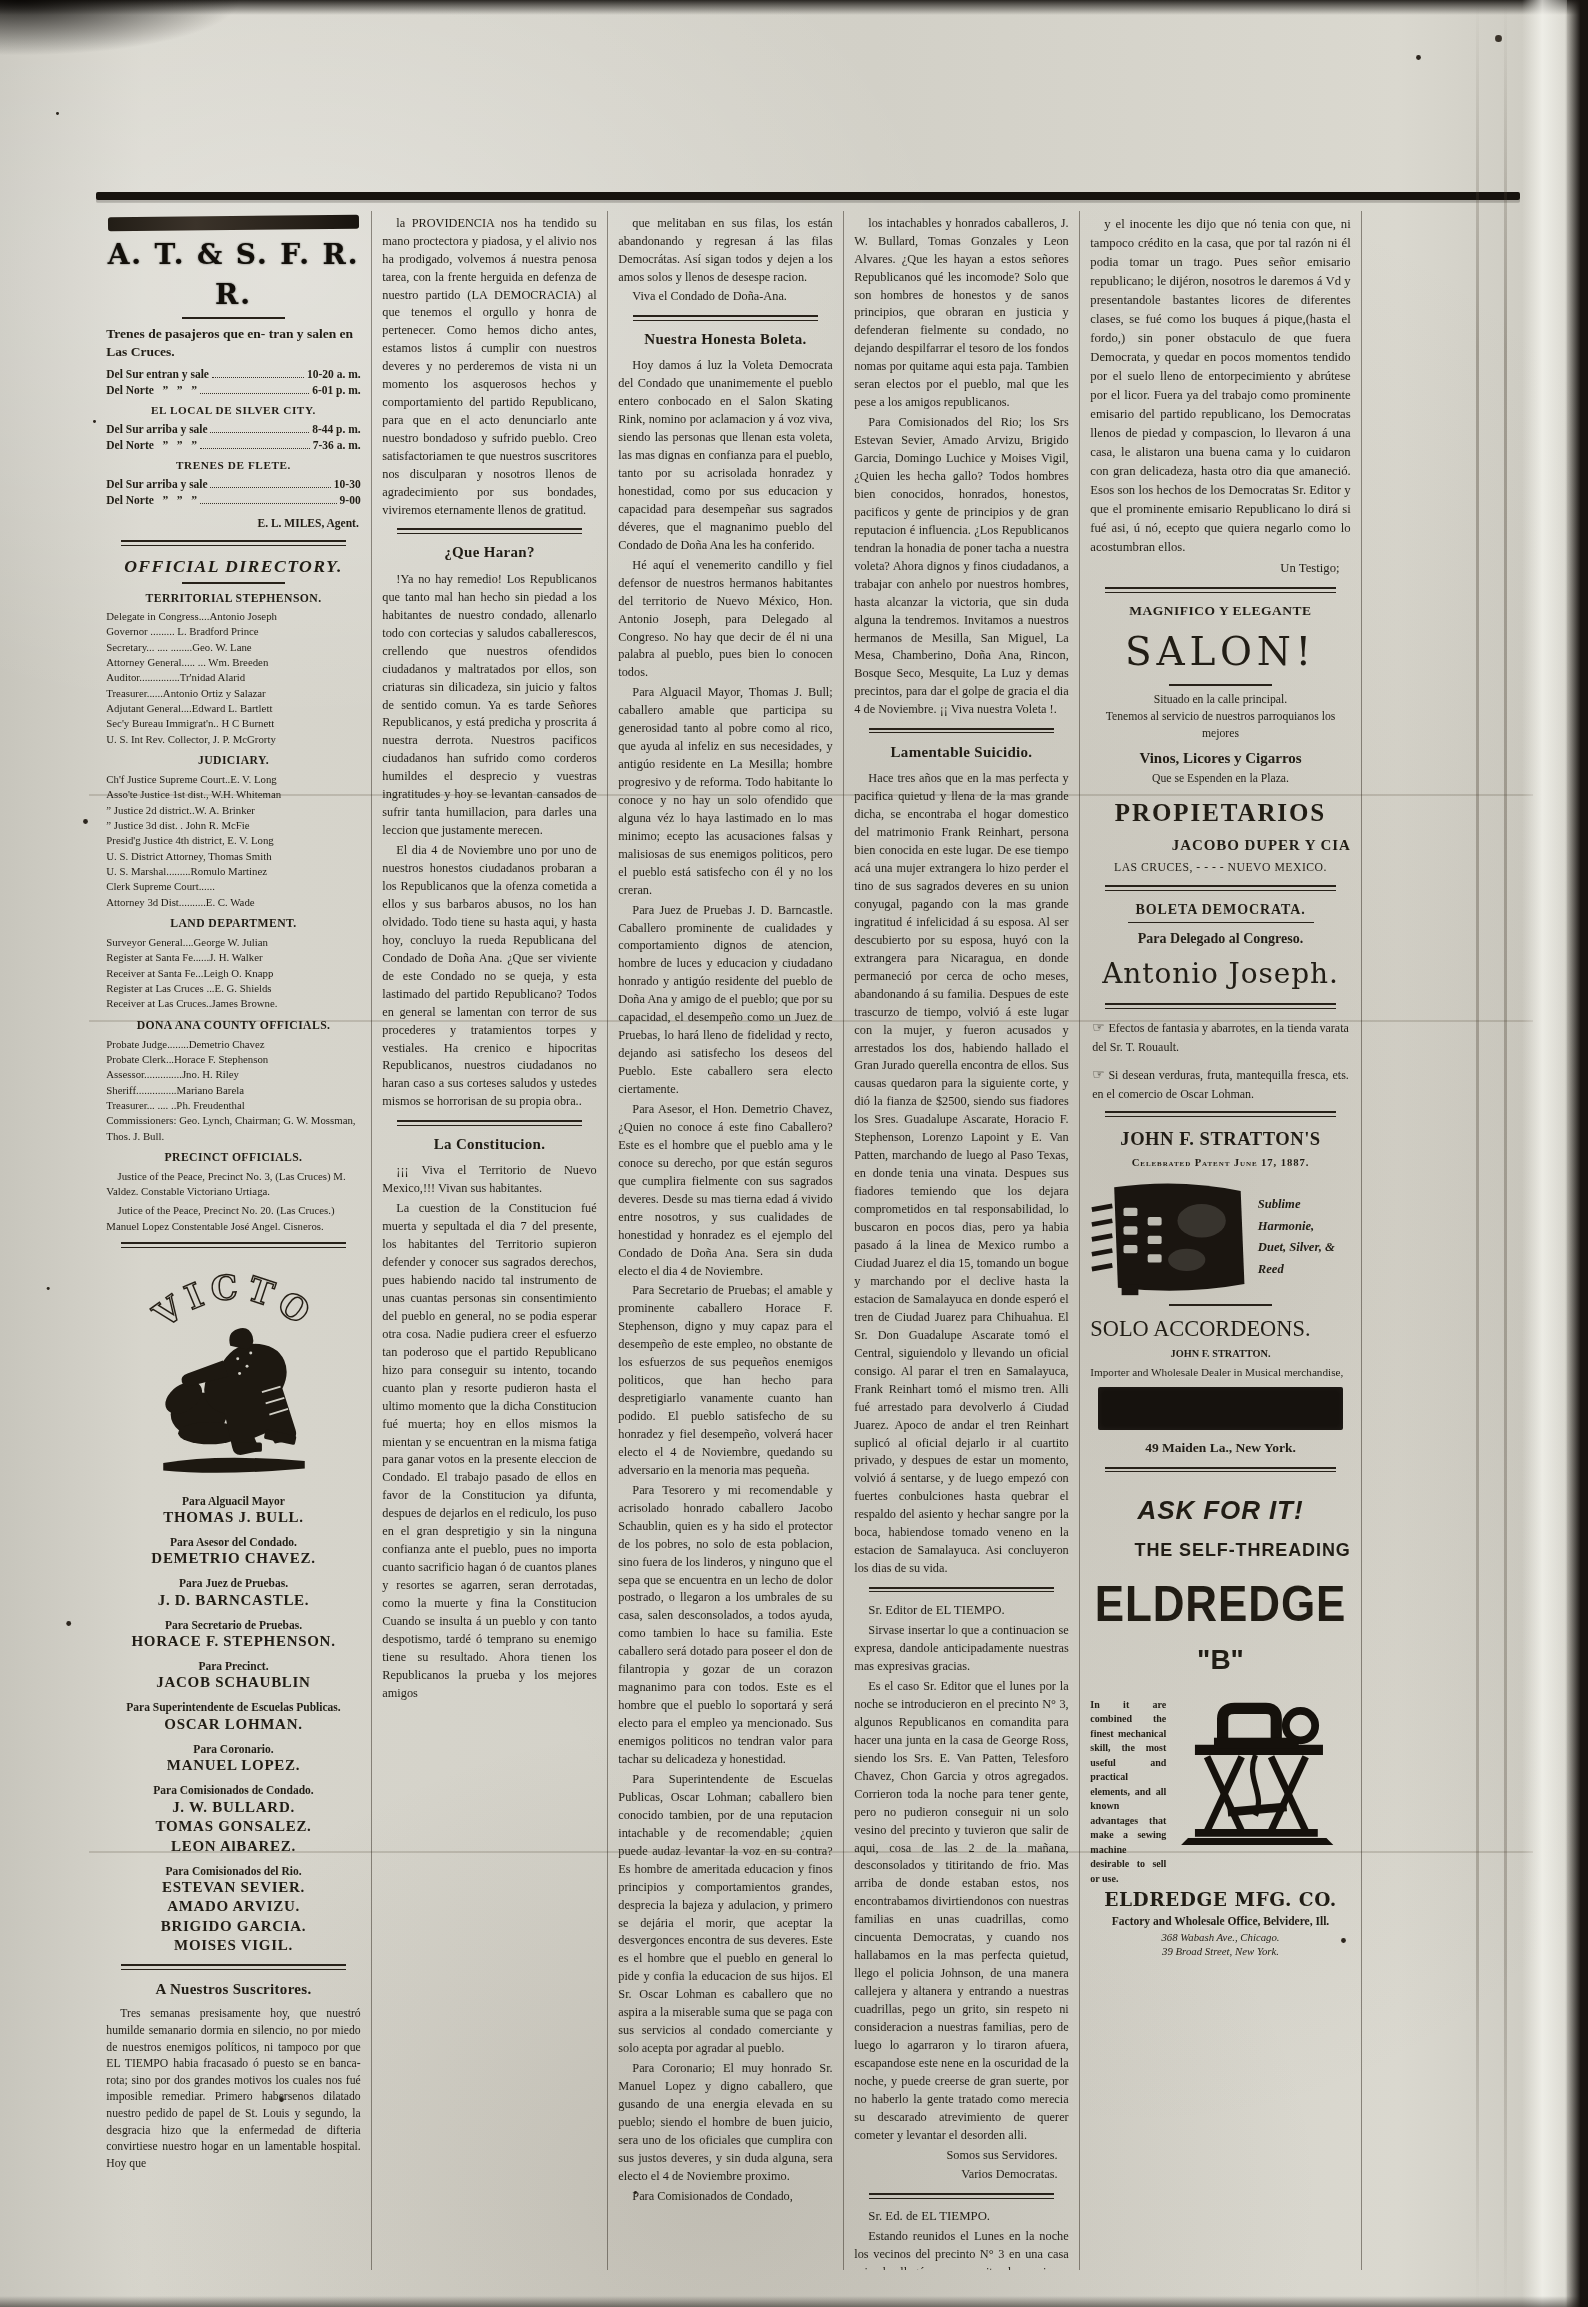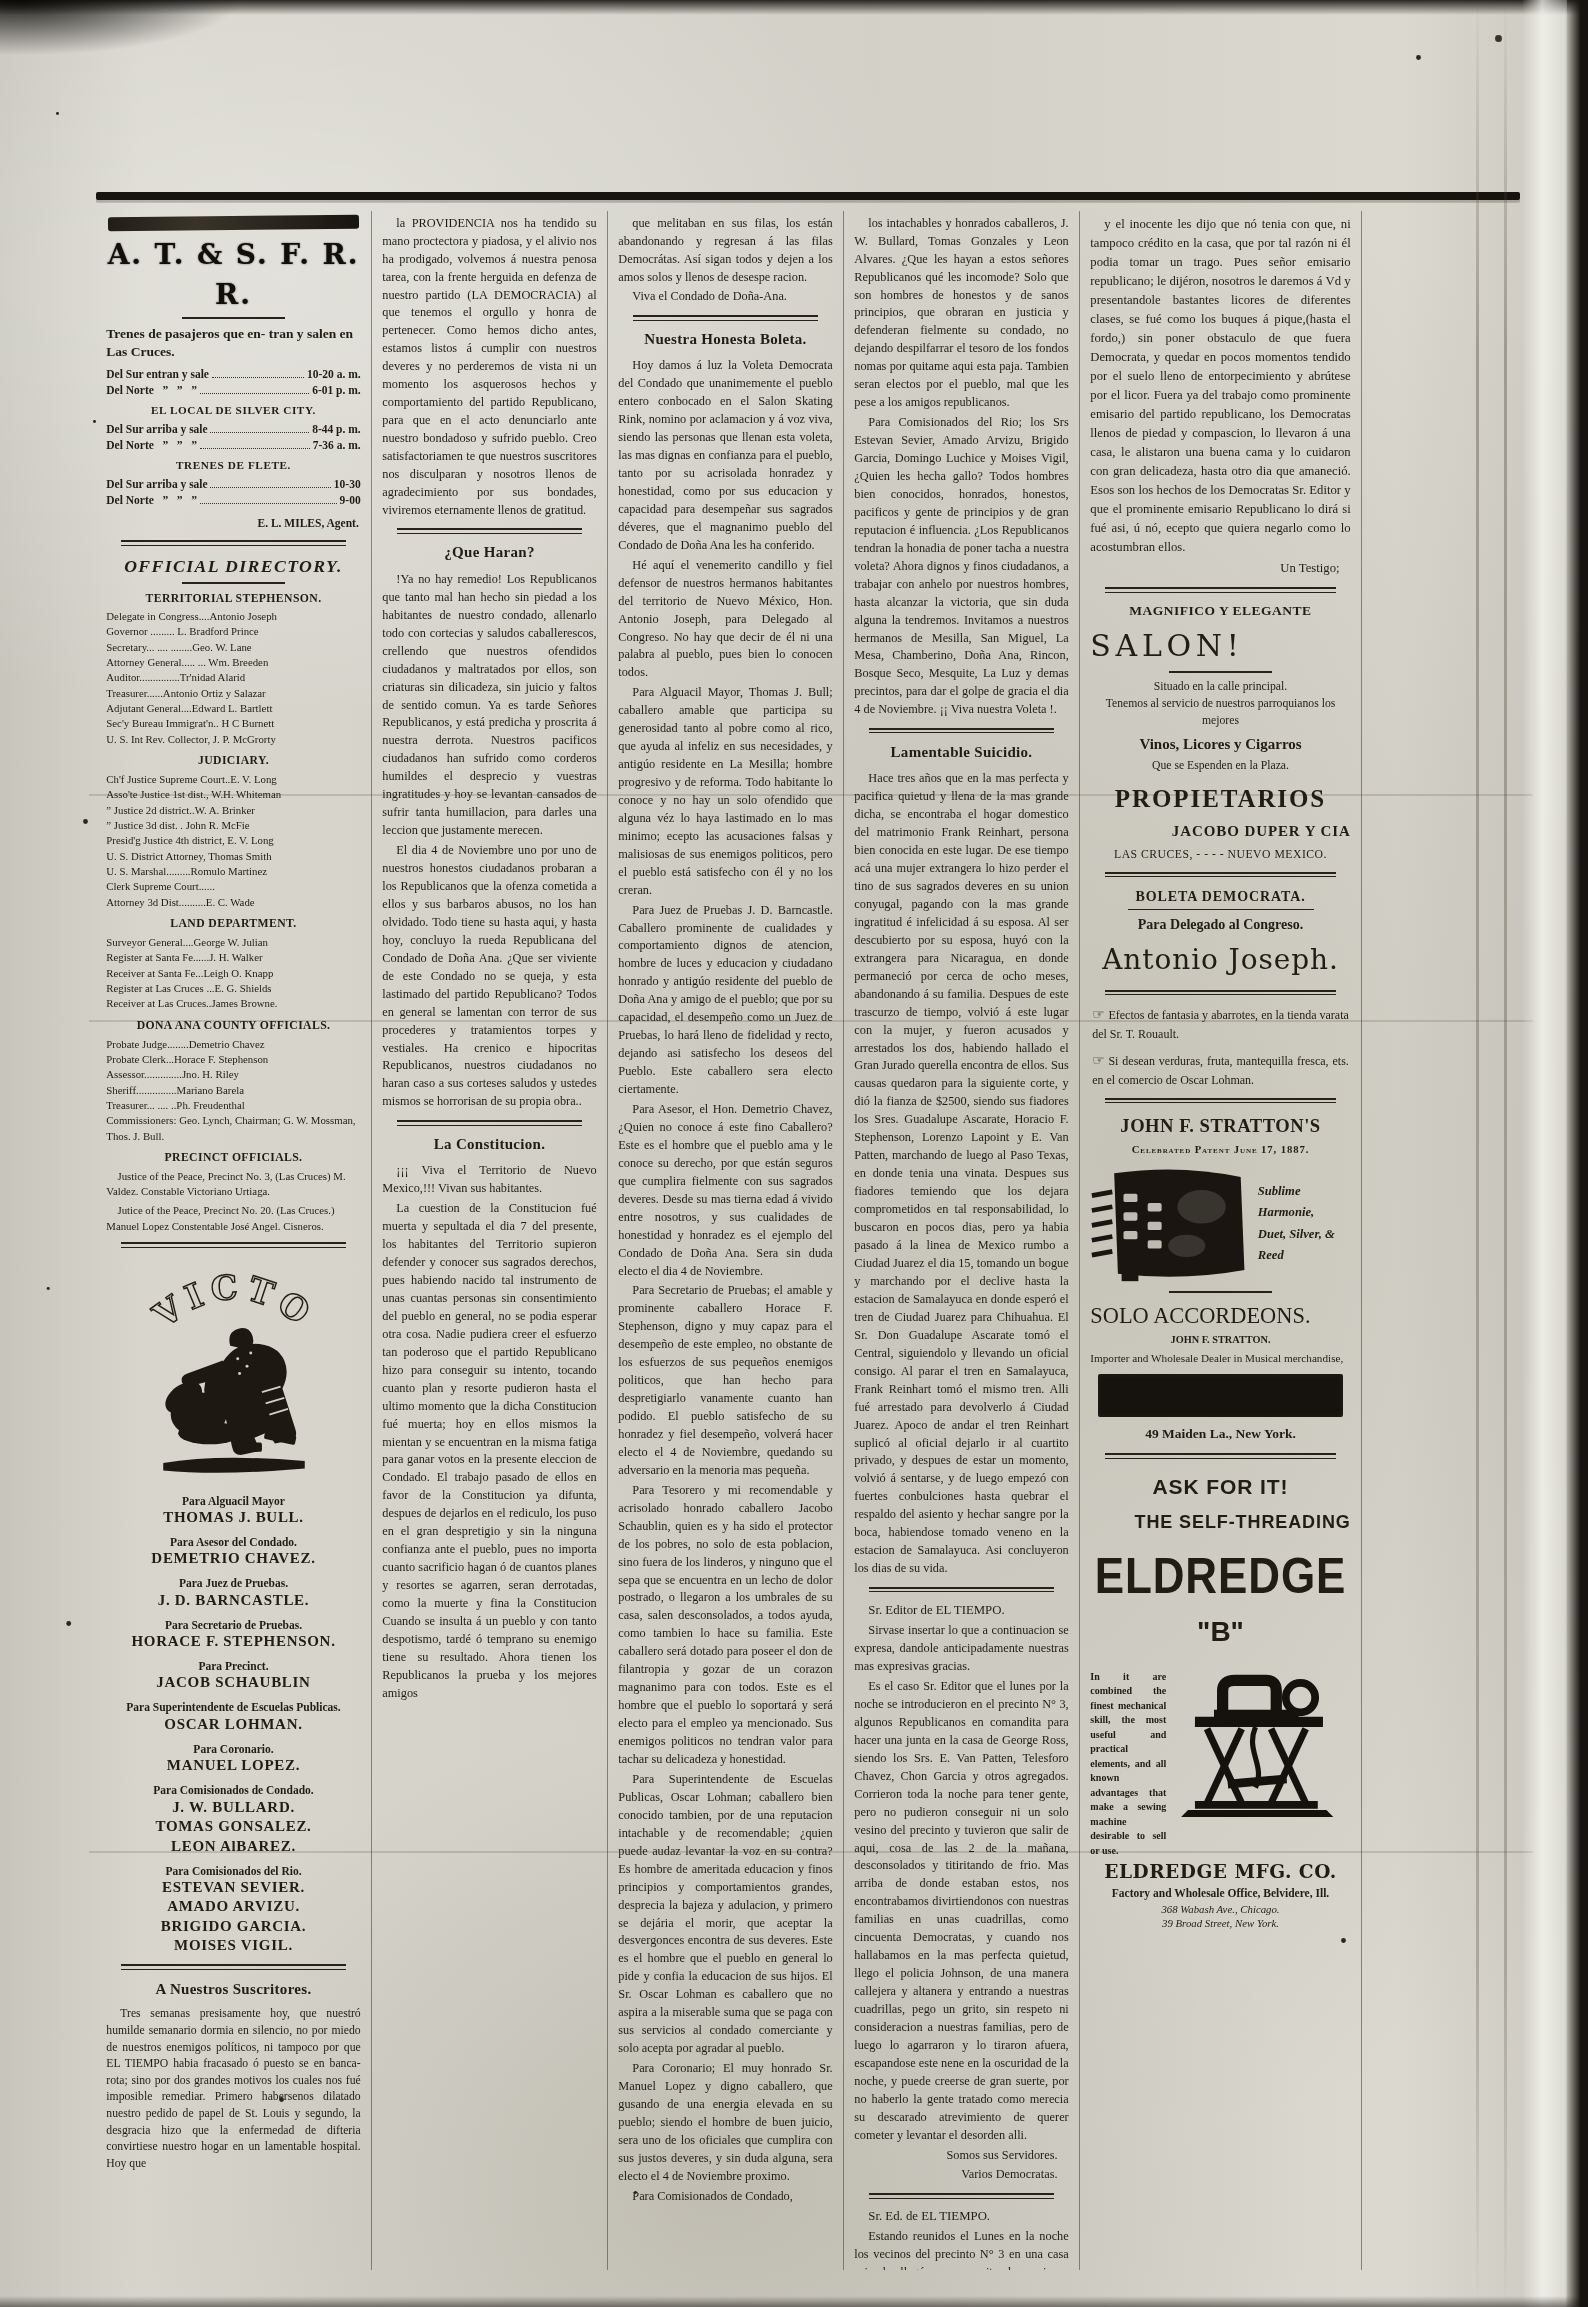--- a/index.html
+++ b/index.html
@@ -54,41 +54,41 @@
   .dir-sec{text-align:center;font-weight:700;font-size:11.7px;margin:6.5px 0 1.9px;letter-spacing:0.4px;}
   .dir-row{font-size:10.8px;line-height:1.42;text-align:left;}
   
   .victory{text-align:center;margin:7.5px 0 1.9px;}
   .t-office{text-align:center;font-size:11.5px;font-weight:700;margin-top:7.5px;line-height:1.25;}
   .t-office:empty{display:none;margin:0;}
   .t-name{text-align:center;font-size:15px;font-weight:700;letter-spacing:0.7px;line-height:1.3;}
   
   .ad{margin:5.6px 0;}
   .salon-kicker{font-weight:700;font-size:13.5px;letter-spacing:0.5px;text-align:center;margin-top:3.7px;}
-  .salon-title{font-family:"DejaVu Serif",serif;font-size:30px;letter-spacing:4.7px;text-align:left;font-weight:500;margin:1.9px 0;}
+  .salon-title{font-family:"DejaVu Serif",serif;font-size:39px;letter-spacing:4.7px;text-align:center;font-weight:500;margin:1.9px 0;}
   .salon-line{font-size:11.7px;text-align:center;line-height:1.45;}
   .salon-products{font-weight:700;font-size:15px;text-align:center;margin:3.7px 0 1.9px;}
   .salon-prop{font-family:Liberation Serif, serif;font-weight:700;font-size:25px;letter-spacing:1.9px;text-align:center;margin:5.6px 0 0;}
   .salon-owner{font-weight:700;font-size:15px;letter-spacing:0.9px;text-align:right;margin:2.8px 0 0;}
   .salon-city{font-size:11.7px;text-align:center;letter-spacing:0.5px;margin:2.8px 0 1.9px;font-variant:small-caps;}
   .boleta-title{font-weight:700;font-size:14px;letter-spacing:0.9px;text-align:center;border-bottom:0.9px solid #272119;width:186px;margin:1.9px auto 4.7px;padding-bottom:1.9px;}
   .boleta-office{font-weight:700;font-size:14px;text-align:center;}
   .boleta-name{font-family:"DejaVu Serif",serif;font-size:28px;text-align:center;letter-spacing:0.9px;margin:3.7px 0 1.9px;}
   .notice{font-size:12px;margin:7.5px 1.9px;text-align:justify;}
   .hand{font-size:14px;margin-right:3.7px;}
   .strat-name{font-weight:700;font-size:18.6px;text-align:center;letter-spacing:0.5px;}
   .strat-sub{font-weight:700;font-size:10.7px;font-variant:small-caps;text-align:center;letter-spacing:0.9px;margin:0.9px 0 3.7px;}
   .strat-body{display:flex;align-items:center;gap:7.5px;margin:3.7px 0;}
   .strat-side{font-style:italic;font-weight:700;font-size:12.6px;line-height:1.7;width:80px;text-align:left;}
   .strat-solo{font-variant:small-caps;font-size:22.4px;text-align:left;margin:3.7px 0 0;}
   .strat-by{font-variant:small-caps;font-weight:700;font-size:10.3px;text-align:center;}
   .strat-imp{font-size:11.2px;text-align:left;margin:3.7px 0 1.9px;line-height:1.35;}
   .strat-bar{height:43px;background:#16120e;border-radius:1.9px;margin:7.5px 7.5px;box-shadow:inset 0 0 7.5px rgba(255,255,255,.06);}
   .strat-addr{font-weight:700;font-size:13.5px;text-align:center;margin:1.9px 0 3.7px;}
-  .eld-ask{font-family:"Liberation Sans",sans-serif;font-weight:900;font-size:21px;text-align:center;letter-spacing:0.9px;margin-top:12px;}
+  .eld-ask{font-family:"Liberation Sans",sans-serif;font-weight:900;font-size:26px;text-align:center;letter-spacing:0.9px;margin-top:19px;font-style:italic;}
   .eld-sub{font-family:"Liberation Sans",sans-serif;font-weight:700;font-size:18px;text-align:right;letter-spacing:0.9px;margin:7px 0;}
   .eld-name{font-family:"Liberation Sans",sans-serif;font-weight:900;font-size:44px;text-align:center;letter-spacing:0.9px;transform:scaleY(1.12);margin:1.9px 0;}
   .eld-b{font-family:"Liberation Sans",sans-serif;font-weight:900;font-size:28px;text-align:center;margin:0 0 3.7px;}
   .eld-body{display:flex;gap:3px;align-items:flex-start;}
   .eld-side{width:76px;font-size:10px;line-height:1.45;font-weight:600;text-align:justify;padding-top:13px;}
   .eld-co{font-family:"DejaVu Serif",serif;font-weight:700;font-size:18.6px;text-align:center;letter-spacing:0.5px;}
   .eld-line{font-size:11.5px;font-weight:700;text-align:center;line-height:1.35;}
   .eld-line.i{font-style:italic;font-weight:400;font-size:10.8px;}
 </style>
 </head>

